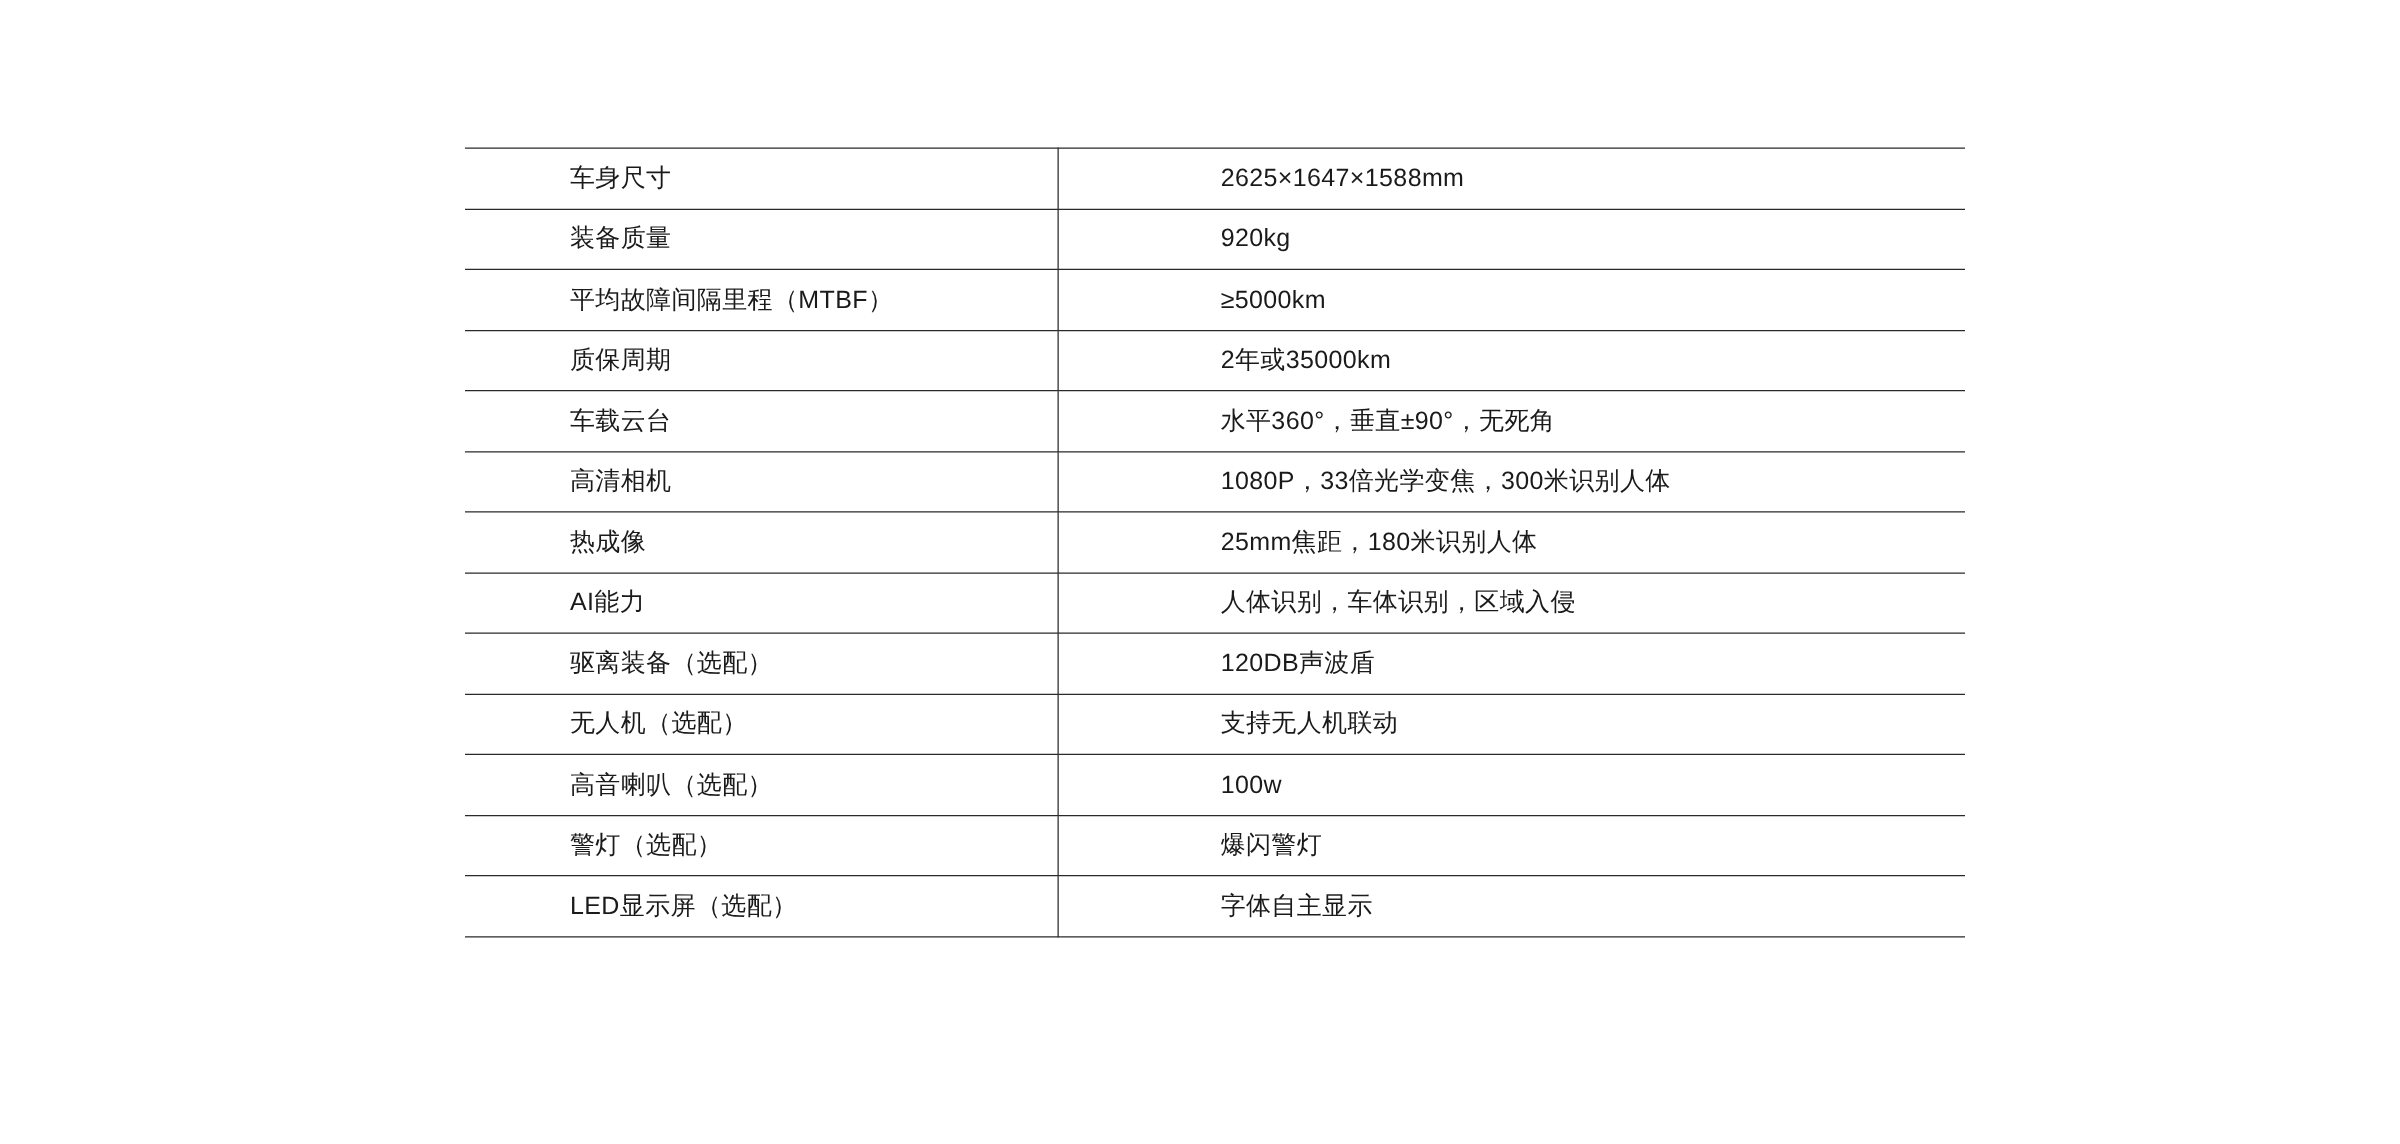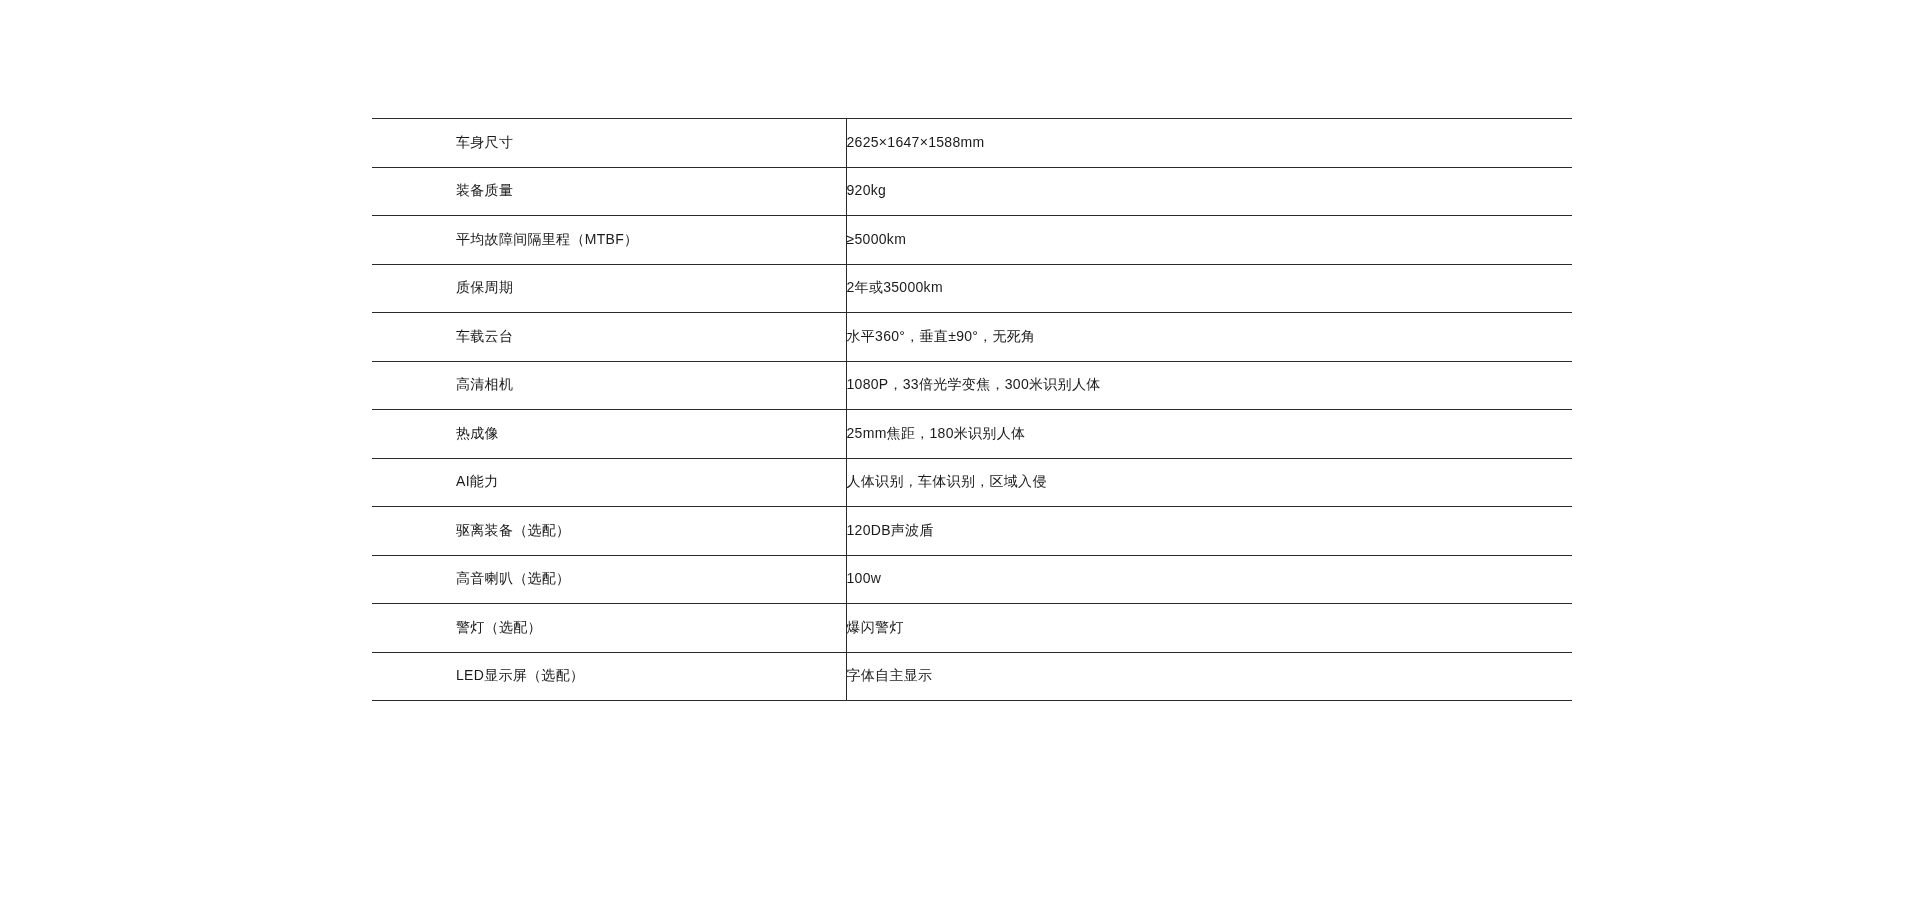--- a/index.html
+++ b/index.html
@@ -33,39 +33,40 @@
   }
 
   .spec-table tr {
     height: 48.5px;
   }
 
   .spec-table td {
     border-bottom: 1px solid #2a2a2a;
     padding: 0;
     vertical-align: middle;
-    font-size: 14px;
+    font-size: 20px;
     line-height: 1.4;
     font-weight: 500;
     letter-spacing: 0.3px;
   }
 
   .spec-table tr:first-child td {
     border-top: 1px solid #2a2a2a;
   }
 
   td.label-cell {
     width: 474px;
     border-right: 1px solid #2a2a2a;
     padding-left: 84px;
     padding-right: 12px;
     box-sizing: border-box;
   }
 
   td.value-cell {
+    padding-left: 130px;
     padding-right: 12px;
     box-sizing: border-box;
     margin-top: 20px;
   }
 
   .cell-text {
     display: block;
     white-space: nowrap;
   }
 </style>
@@ -142,20 +143,28 @@
       <tr>
         <td class="label-cell">
             <span class="cell-text">驱离装备（选配）</span>
           </td>
         <td class="value-cell">
             <span class="cell-text">120DB声波盾</span>
           </td>
       </tr>
       <tr>
         <td class="label-cell">
+            <span class="cell-text">无人机（选配）</span>
+          </td>
+        <td class="value-cell">
+            <span class="cell-text">支持无人机联动</span>
+          </td>
+      </tr>
+      <tr>
+        <td class="label-cell">
             <span class="cell-text">高音喇叭（选配）</span>
           </td>
         <td class="value-cell">
             <span class="cell-text">100w</span>
           </td>
       </tr>
       <tr>
         <td class="label-cell">
             <span class="cell-text">警灯（选配）</span>
           </td>

